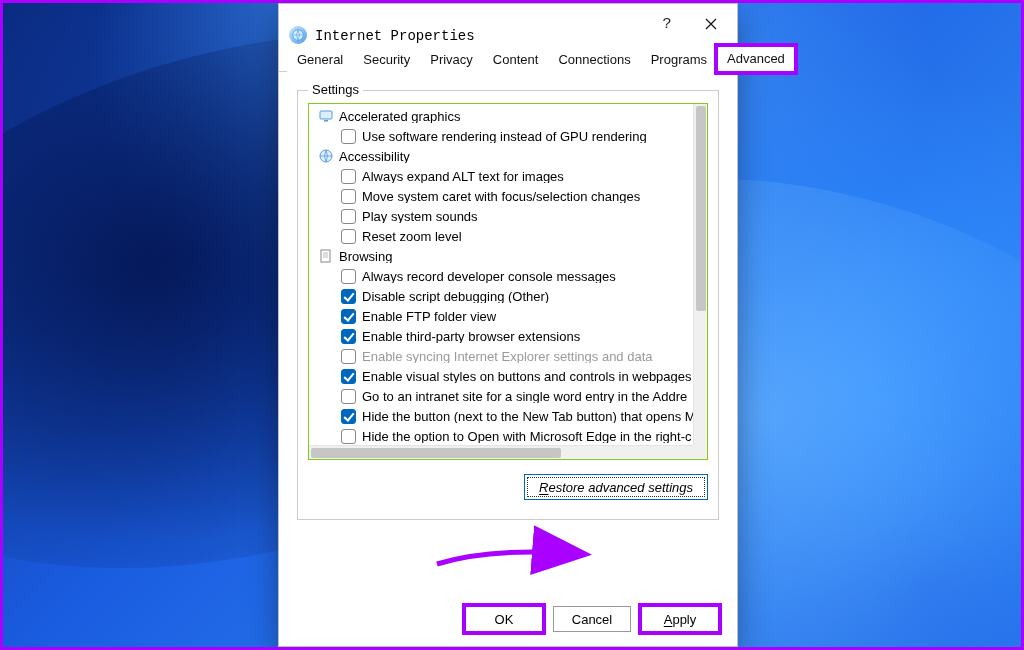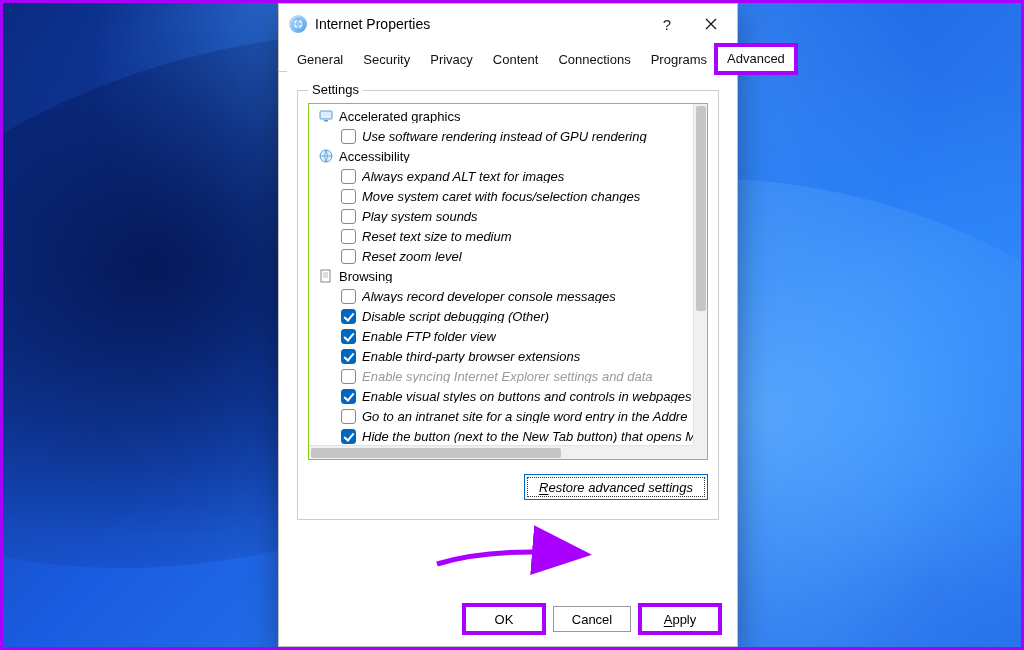--- a/index.html
+++ b/index.html
@@ -43,21 +43,21 @@
   .dialog {
     position: absolute;
     left: 278px; top: 3px;
     width: 460px; height: 644px;
     background: #fff;
     border: 1px solid #bfbfbf;
     box-shadow: 0 10px 30px rgba(0,0,0,0.35);
     display:flex; flex-direction:column;
   }
   .titlebar {
-    display:flex; align-items:center; height:40px; padding:0 4px 0 10px;
+    display:flex; align-items:flex-end; height:40px; padding:0 4px 0 10px;font-family:Liberation Mono, monospace;
   }
   .title-icon {
     width:18px; height:18px; border-radius:50%;
     background: linear-gradient(135deg,#cfe8ff,#4a9de8);
     display:flex; align-items:center; justify-content:center;
     margin-right:8px; position:relative;
   }
   .title-icon svg { width:12px; height:12px; }
   .title { flex:0 0 auto; font-size:14px; }
   .spacer { flex:1; }
@@ -100,21 +100,21 @@
   }
   .vtrack { position:absolute; top:0; right:0; width:14px; bottom:14px; background:#f0f0f0; border-left:1px solid #e4e4e4;}
   .vthumb { position:absolute; top:2px; left:2px; width:10px; height:60%; background:#c6c6c6; border-radius:2px;}
   .htrack { position:absolute; left:0; bottom:0; right:14px; height:14px; background:#f0f0f0; border-top:1px solid #e4e4e4;}
   .hthumb { position:absolute; top:2px; left:2px; height:10px; width:65%; background:#c6c6c6; border-radius:2px;}
   .corner { position:absolute; right:0; bottom:0; width:14px; height:14px; background:#f0f0f0;}
 
   .node { display:flex; align-items:center; height:20px; gap:6px; }
   .cat { padding-left:6px; }
   .cat .cat-icon { width:14px; height:14px; display:flex; align-items:center; justify-content:center;}
-  .item { padding-left:28px;font-style:italic; }
+  .item { padding-left:28px; }
   .item .chk {
     width:15px; height:15px; border:1px solid #888; border-radius:3px; background:#fff; position:relative; flex:0 0 auto;
   }
   .item .chk.checked { background:#0067c0; border-color:#0067c0; }
   .item .chk.checked::after {
     content:""; position:absolute; left:4px; top:1px; width:4px; height:8px;
     border:solid #fff; border-width:0 2px 2px 0; transform:rotate(40deg);
   }
   .item.faded span.lbl { color:#9a9a9a; }
   .lbl { font-size:13px; color:#000; overflow:hidden;}
@@ -211,24 +211,20 @@
             <div class="node item">
               <span class="chk"></span>
               <span class="lbl">Move system caret with focus/selection changes</span>
             </div>
             <div class="node item">
               <span class="chk"></span>
               <span class="lbl">Play system sounds</span>
             </div>
             <div class="node item">
               <span class="chk"></span>
-              <span class="lbl">Reset text size to medium</span>
-            </div>
-            <div class="node item">
-              <span class="chk"></span>
               <span class="lbl">Reset zoom level</span>
             </div>
             <div class="node cat">
               <span class="cat-icon">
                 <svg width="14" height="14" viewBox="0 0 14 14">
                   <rect x="2" y="1" width="9" height="12" fill="#fff" stroke="#888"></rect>
                   <path d="M4 4H9M4 6H9M4 8H9" stroke="#aaa" stroke-width="0.8"></path>
                 </svg>
               </span>
               <span class="lbl">Browsing</span>

